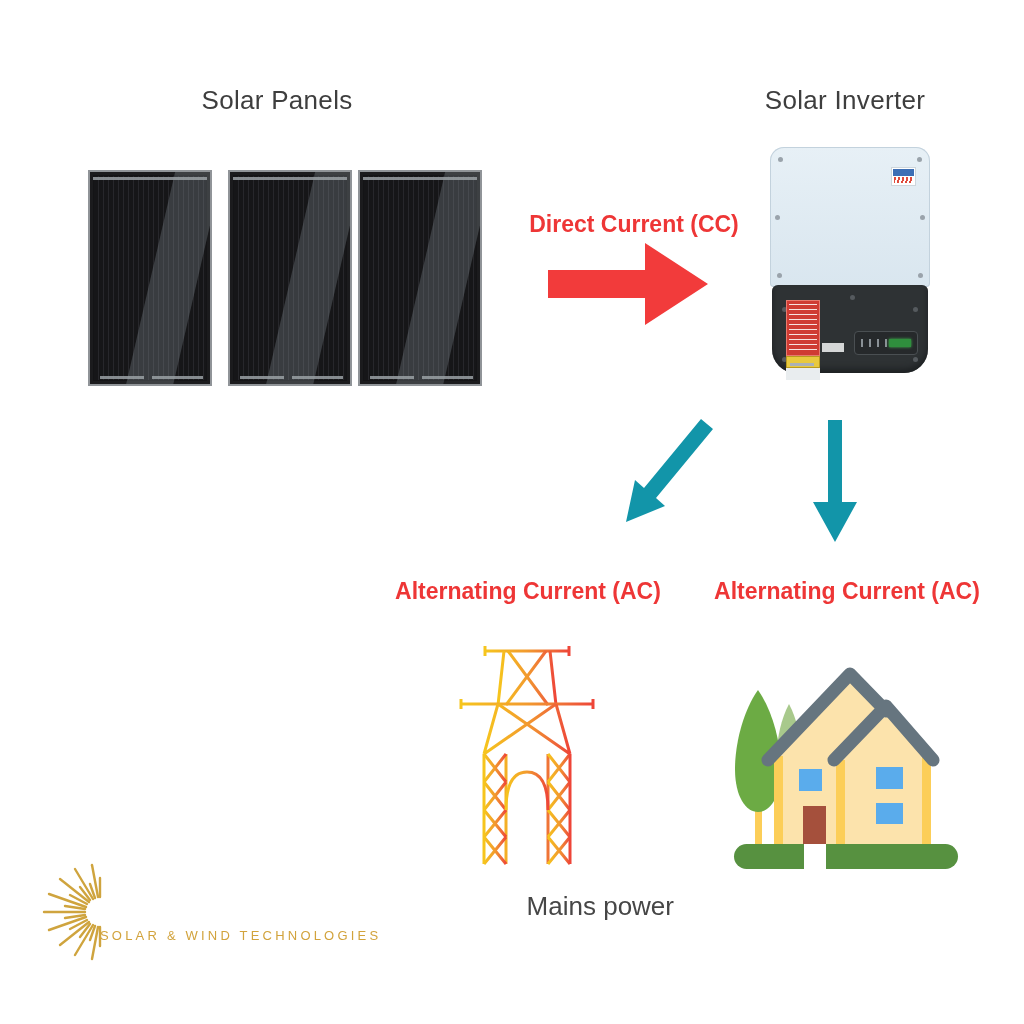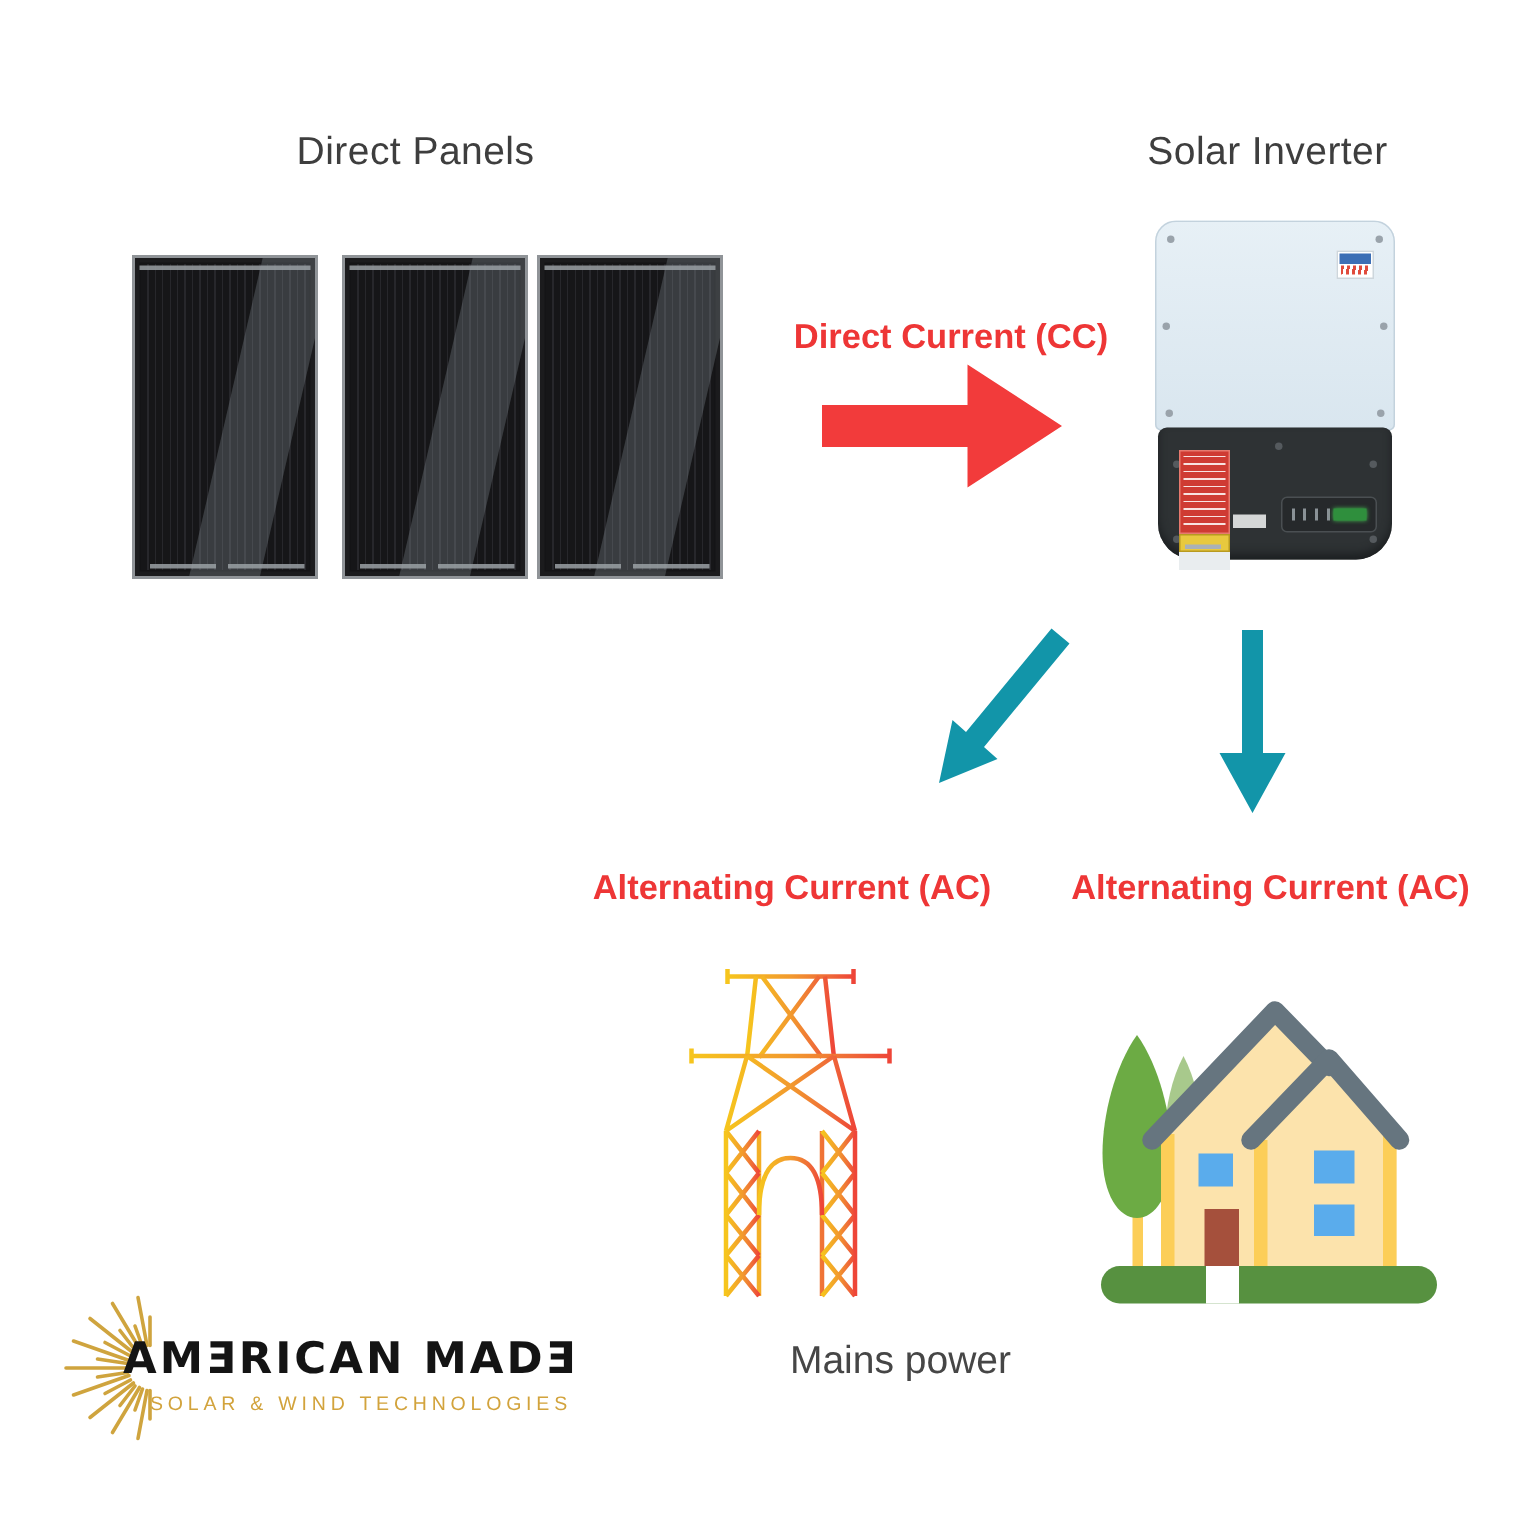--- a/index.html
+++ b/index.html
@@ -51,21 +51,21 @@
   
   #logo-brand{font-family:"DejaVu Sans", sans-serif;font-weight:bold;font-size:29px;color:#141414;
               letter-spacing:2px;white-space:nowrap;}
   #logo-tag{font-weight:normal;font-size:13px;color:#d2a33c;letter-spacing:3.2px;white-space:nowrap;}
 </style>
 </head>
 <body>
 
 <div id="canvas">
 
-  <div class="abs title" style="left:127px;top:85px;">Direct Panels</div>
+  <div class="abs title" style="left:127px;top:85px;">Solar Panels</div>
   <div class="abs title" style="left:695px;top:85px;">Solar Inverter</div>
 
   <div>
     <div class="panel" style="left:88px;">
       <div class="cells"></div>
       <div class="glare"></div>
       <div class="rail-top"></div>
       <div class="rail-b1"></div>
         <div class="rail-b2"></div>
     </div>
@@ -194,17 +194,16 @@
         <line x1="50" y1="49" x2="13" y2="36"></line>
         <line x1="51" y1="46" x2="34" y2="37"></line>
         <line x1="53" y1="44" x2="24" y2="21"></line>
         <line x1="54" y1="42" x2="44" y2="29"></line>
         <line x1="57" y1="41" x2="39" y2="11"></line>
         <line x1="59" y1="40" x2="54" y2="26"></line>
         <line x1="62" y1="39" x2="56" y2="7"></line>
         <line x1="64" y1="39" x2="64" y2="20"></line>
       </g>
     </svg>
-    <div class="abs" id="logo-brand" style="left:46px;top:30px;">AMƎRICAN MADƎ</div>
     <div class="abs" id="logo-tag" style="left:64px;top:70px;">SOLAR &amp; WIND TECHNOLOGIES</div>
   </div>
 
 </div>
 
 </body></html>

